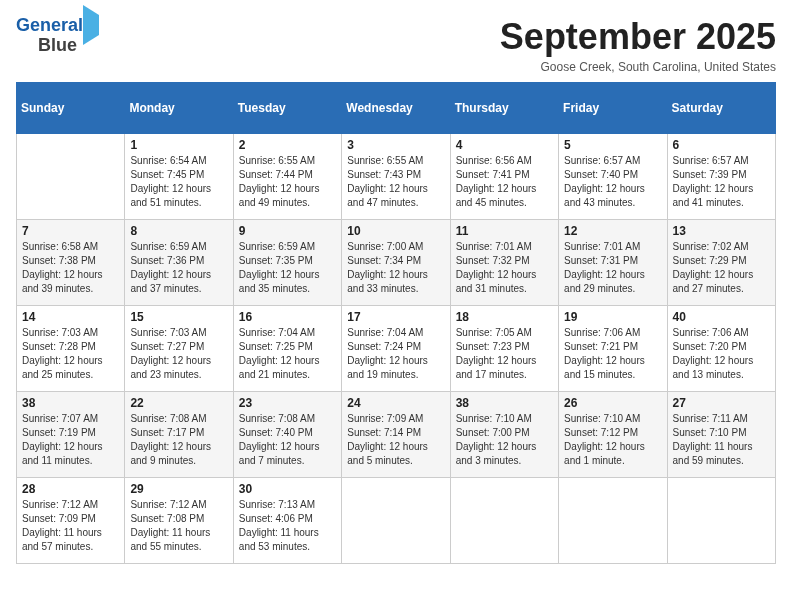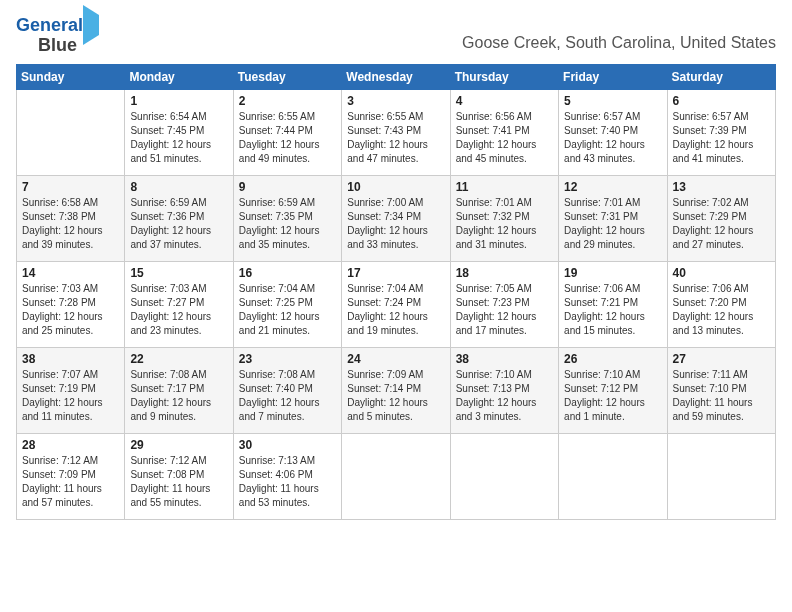--- a/index.html
+++ b/index.html
@@ -43,34 +43,34 @@
     }
     .title-section {
       text-align: right;
     }
     .month-title {
       font-size: 36px;
       font-weight: bold;
       color: #222;
     }
     .location {
-      font-size: 16px;
+      font-size: 12px;
       color: #555;
-      margin-top: 18px;
+      margin-top: 2px;
     }
     .calendar {
       width: 100%;
       border-collapse: collapse;
       border: 1px solid #ccc;
       font-size: 11px;
     }
     .calendar th {
       background-color: #2a6db5;
       color: #fff;
-      padding: 5px 4px;
+      padding: 18px 4px;
       text-align: left;
       font-size: 12px;
       border: 1px solid #2a6db5;
     }
     .calendar td {
       vertical-align: top;
       border: 1px solid #ccc;
       padding: 4px 5px;
       width: 108px;
       min-height: 80px;
@@ -105,20 +105,21 @@
     <div>
       <div class="logo-text">
         <span>General</span>
         <span class="logo-arrow"></span>
         <br>
         <span class="blue">Blue</span>
       </div>
     </div>
   </div>
   <div class="title-section">
+    <div class="month-title">September 2025</div>
     <div class="location">Goose Creek, South Carolina, United States</div>
   </div>
 </div>
 
 <table class="calendar">
   <thead>
     <tr>
       <th>Sunday</th>
       <th>Monday</th>
       <th>Tuesday</th>
@@ -277,21 +278,21 @@
       </td>
         <td>
         <div class="day-number">24</div>
         <div class="sun-info">Sunrise: 7:09 AM</div>
         <div class="sun-info">Sunset: 7:14 PM</div>
         <div class="sun-info">Daylight: 12 hours and 5 minutes.</div>
       </td>
         <td>
         <div class="day-number">38</div>
         <div class="sun-info">Sunrise: 7:10 AM</div>
-        <div class="sun-info">Sunset: 7:13 PM</div>
+        <div class="sun-info">Sunset: 7:00 PM</div>
         <div class="sun-info">Daylight: 12 hours and 3 minutes.</div>
       </td>
         <td>
         <div class="day-number">26</div>
         <div class="sun-info">Sunrise: 7:10 AM</div>
         <div class="sun-info">Sunset: 7:12 PM</div>
         <div class="sun-info">Daylight: 12 hours and 1 minute.</div>
       </td>
         <td>
         <div class="day-number">27</div>

